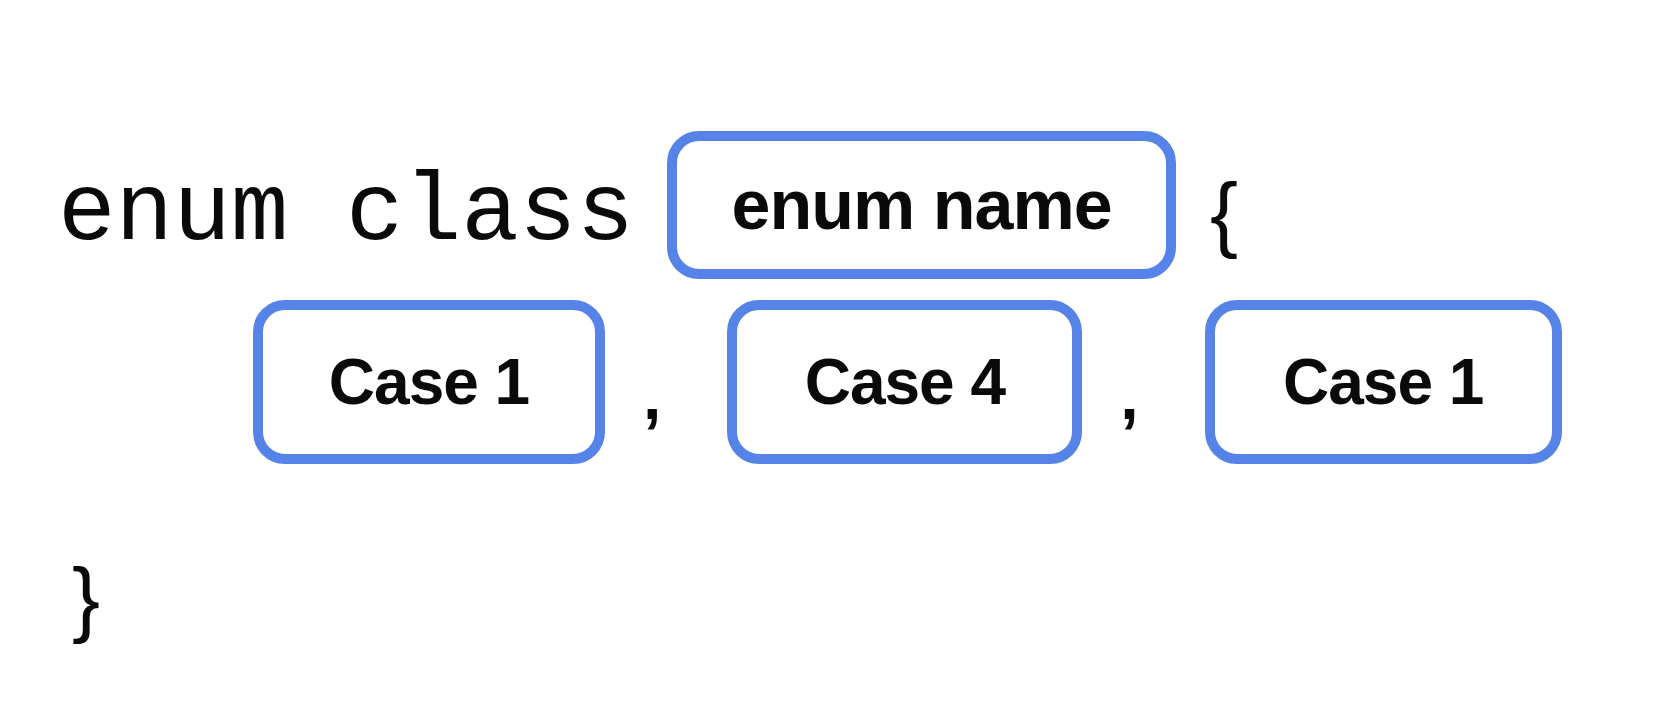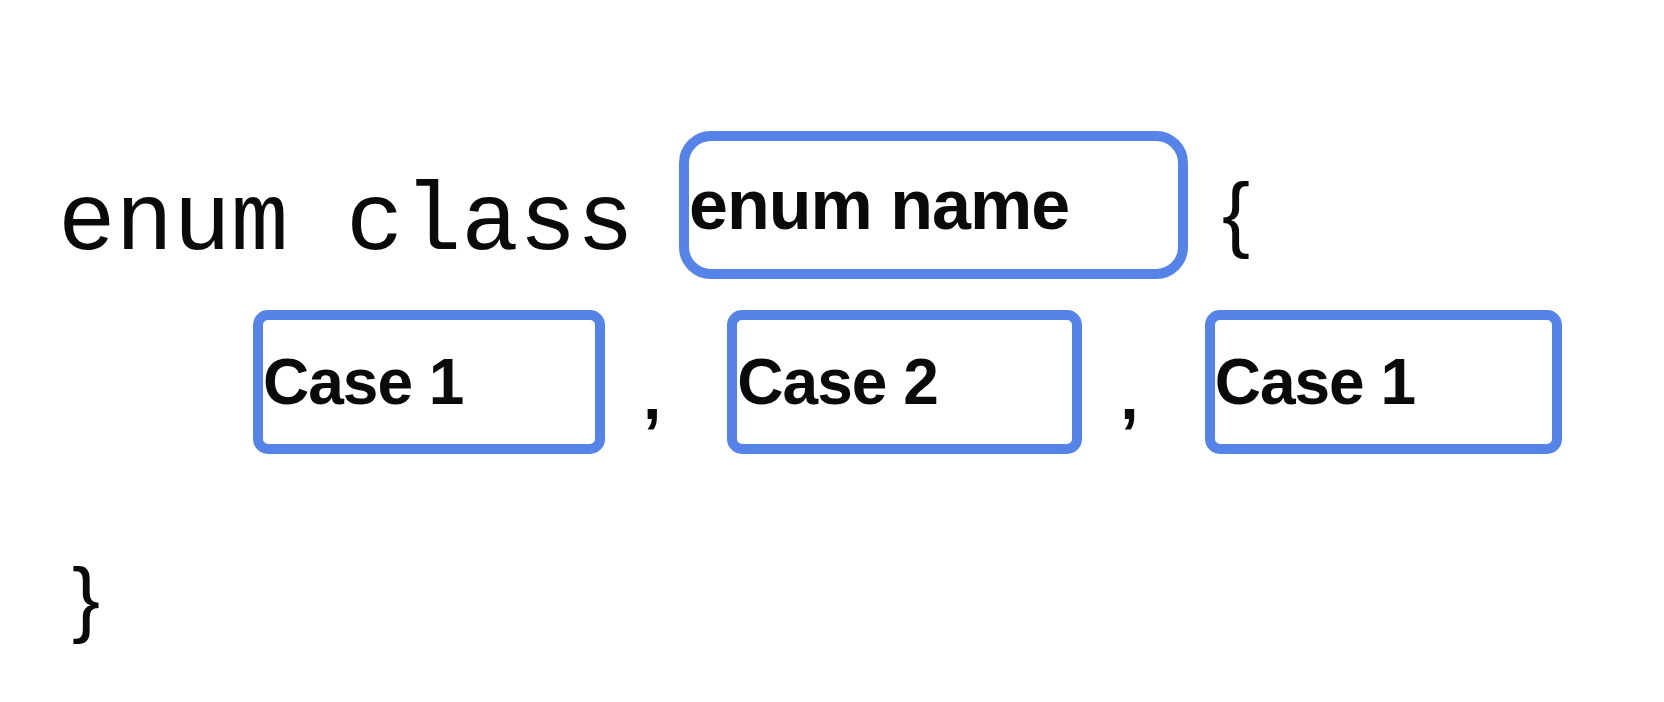--- a/index.html
+++ b/index.html
@@ -28,30 +28,30 @@
     display: flex;
     align-items: center;
   }
   .keyword {
     font-family: "Liberation Mono", monospace;
     font-size: 96px;
     font-weight: 400;
     color: var(--text);
     white-space: pre;
     position: relative;
-    top: 18px;
-    margin-right: 45px;
+    top: 8px;
+    margin-right: 33px;
   }
   .pill {
     border: 10px solid var(--box-border);
     border-radius: 32px;
     background: var(--background);
     display: flex;
     align-items: center;
-    justify-content: flex-start;
+    justify-content: center;
   }
   .pill-enum-name {
     width: 509px;
     height: 148px;
   }
   .pill-label {
     font-family: "Liberation Sans", sans-serif;
     font-weight: 600;
     color: var(--text);
     letter-spacing: -1px;
@@ -74,22 +74,21 @@
   
   .row-cases {
     position: absolute;
     left: 253px;
     top: 310px;
     height: 144px;
     display: flex;
     align-items: center;
   }
   .pill-case {
-    height: 144px;
-    border-radius: 15px;
+    height: 164px;
   }
   .pill-case .pill-label { font-size: 64px; }
   .pill-case-1 { width: 352px; }
   .pill-case-2 { width: 355px; }
   .pill-case-3 { width: 357px; }
   .comma {
     font-family: "Liberation Sans", sans-serif;
     font-size: 66px;
     font-weight: 700;
     color: var(--text);
@@ -120,21 +119,21 @@
     </div>
     <span class="brace brace-open">{</span>
   </div>
 
   <div class="row-cases">
     <div class="pill pill-case pill-case-1">
       <span class="pill-label">Case 1</span>
     </div>
     <span class="comma">,</span>
     <div class="pill pill-case pill-case-2">
-      <span class="pill-label">Case 2</span>
+      <span class="pill-label">Case 4</span>
     </div>
     <span class="comma">,</span>
     <div class="pill pill-case pill-case-3">
       <span class="pill-label">Case 1</span>
     </div>
   </div>
 
   <span class="brace brace-close">}</span>
 
 </div>

